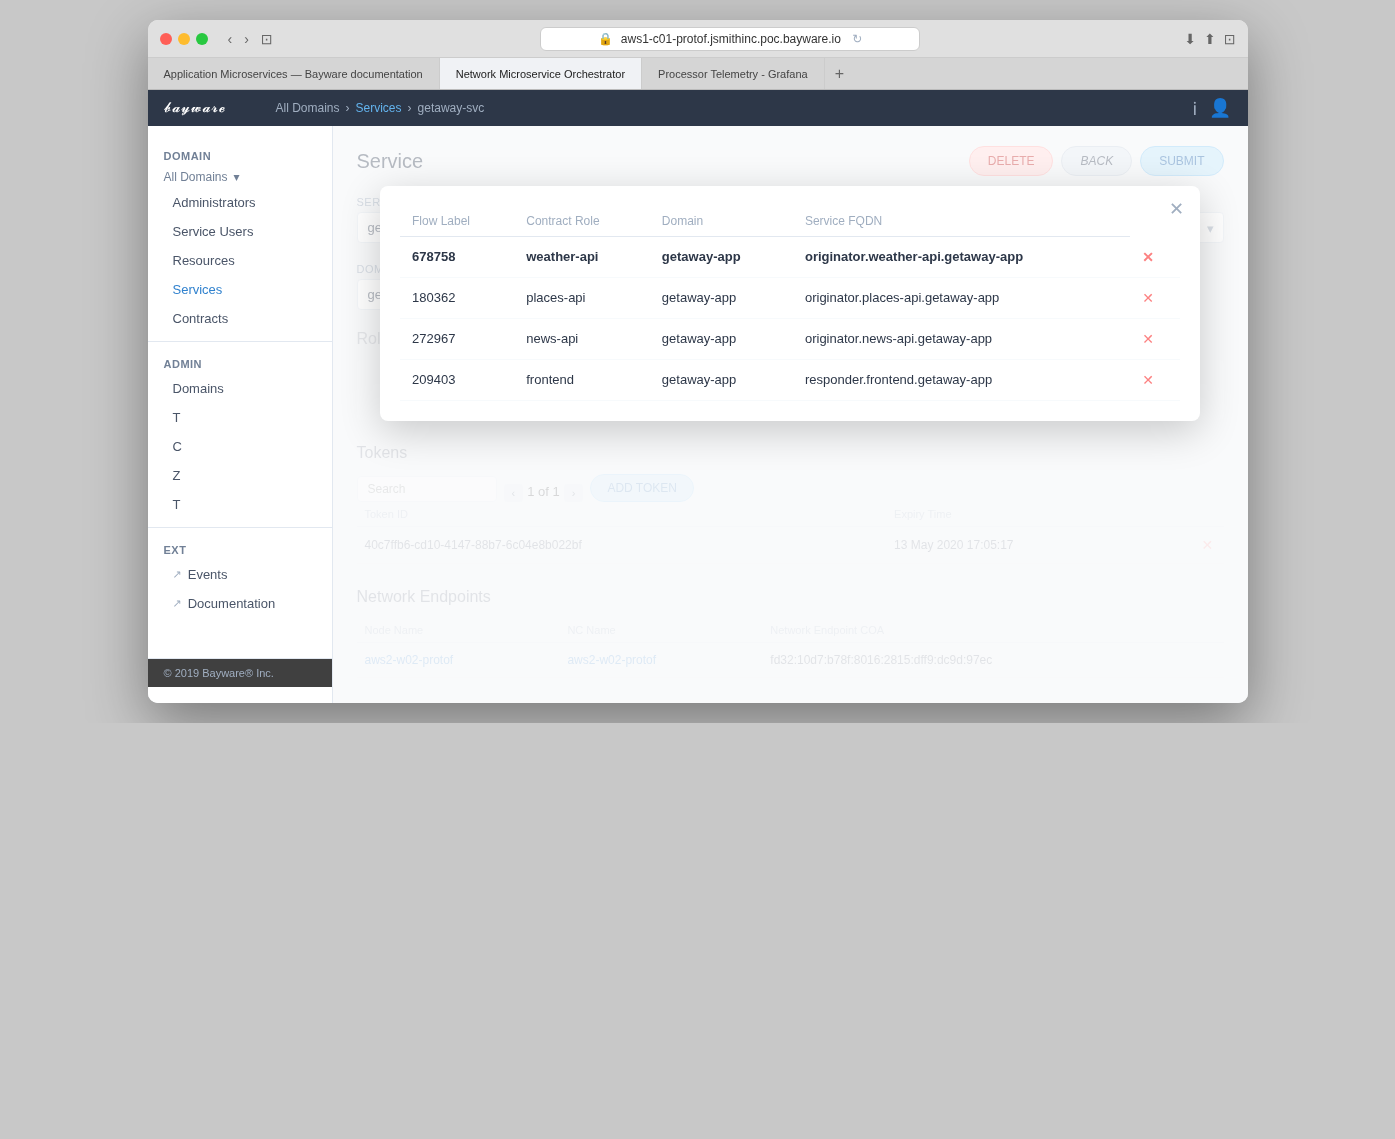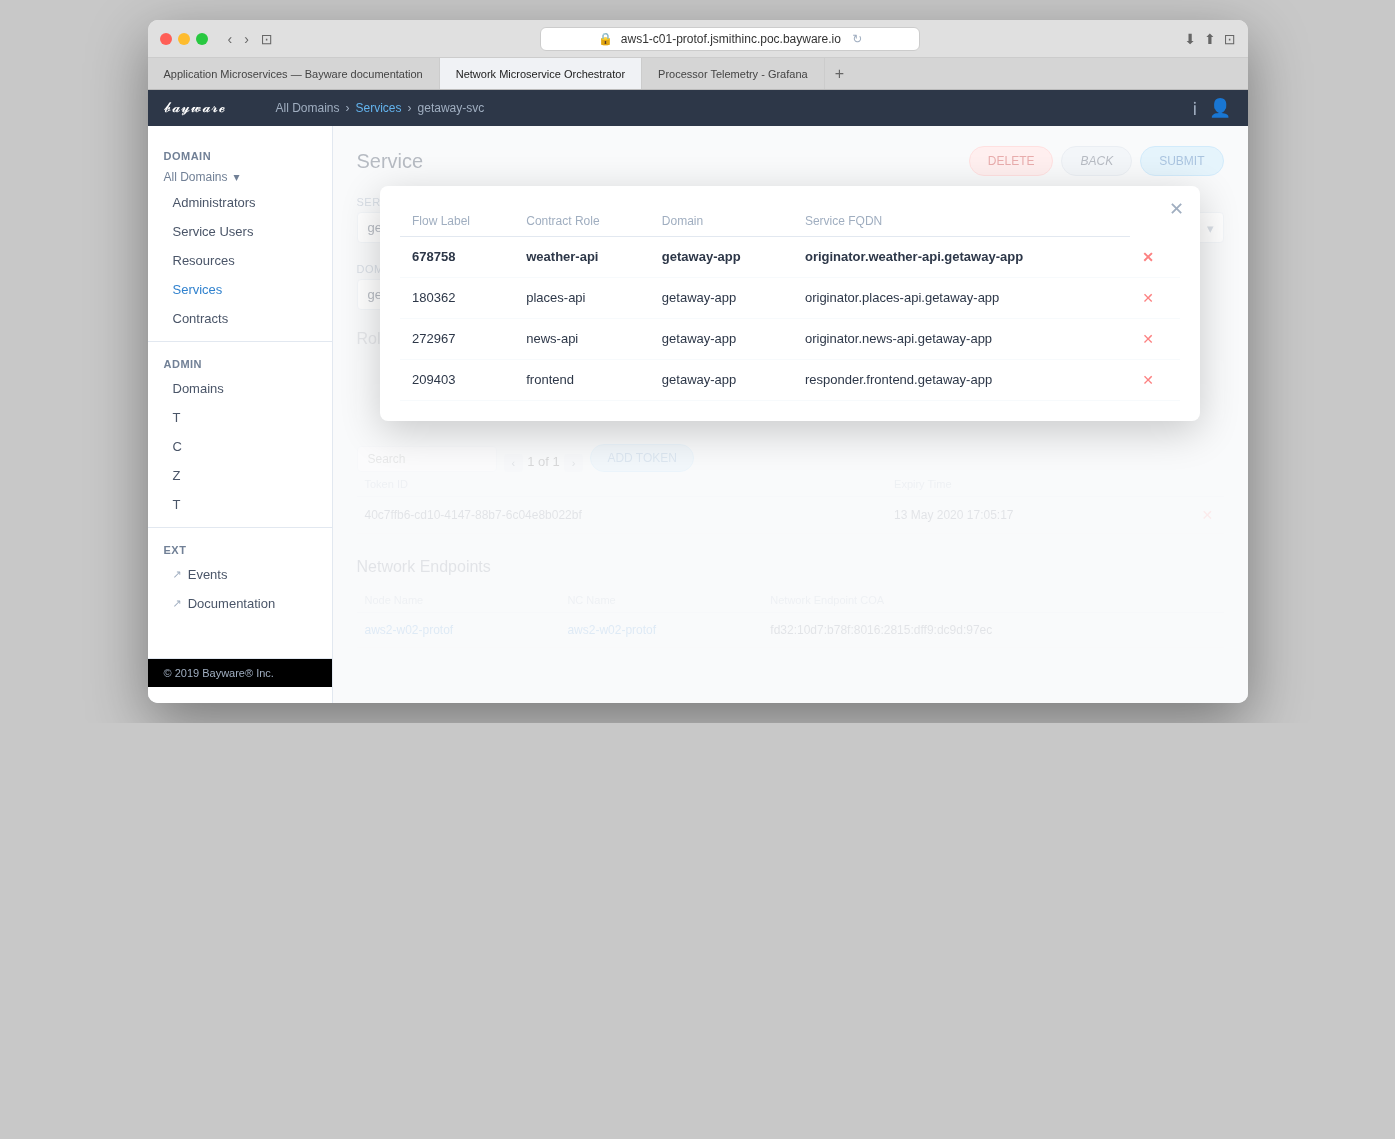--- a/index.html
+++ b/index.html
@@ -185,21 +185,21 @@
     .delete-x { color: #fc8181; cursor: pointer; font-size: 14px; }
 
     
     .endpoints-section { margin-top: 24px; }
     .endpoints-table { width: 100%; border-collapse: collapse; }
     .endpoints-table th { text-align: left; font-size: 11px; color: #a0aec0; border-bottom: 1px solid #e2e8f0; padding: 6px 8px; font-weight: 400; }
     .endpoints-table td { padding: 10px 8px; font-size: 12px; color: #3182ce; border-bottom: 1px solid #f0f0f0; }
     .endpoints-table td.plain { color: #4a5568; }
 
     
-    .footer { padding: 8px 16px; font-size: 11px; color: #a0aec0; background: #000000; border-top: 1px solid #e2e8f0; }
+    .footer { padding: 8px 16px; font-size: 11px; color: #a0aec0; background: #404040; border-top: 1px solid #e2e8f0; }
 
     
     .modal-overlay {
       position: absolute;
       top: 0; left: 0; right: 0; bottom: 0;
       background: rgba(255,255,255,0.6);
       display: flex;
       align-items: flex-start;
       justify-content: center;
       padding-top: 60px;
@@ -378,20 +378,21 @@
             <input class="form-input" type="text" value="getaway-app" style="">
           </div>
         </div>
 
         <div class="roles-area">
           <div class="section-title">Roles</div>
           <div style="height: 60px; background: #f7fafc; border-radius: 4px; margin-bottom: 12px;"></div>
         </div>
 
         <div class="tokens-section" style="opacity:0.35;">
+          <div class="section-title">Tokens</div>
           <div class="token-controls">
             <input class="search-input" type="text" placeholder="Search" style="">
             <div style="display:flex; gap:4px;">
               <button class="page-nav">‹</button>
               <span>1 of 1</span>
               <button class="page-nav">›</button>
             </div>
             <button class="btn-add-token">ADD TOKEN</button>
           </div>
           <table class="token-table">

